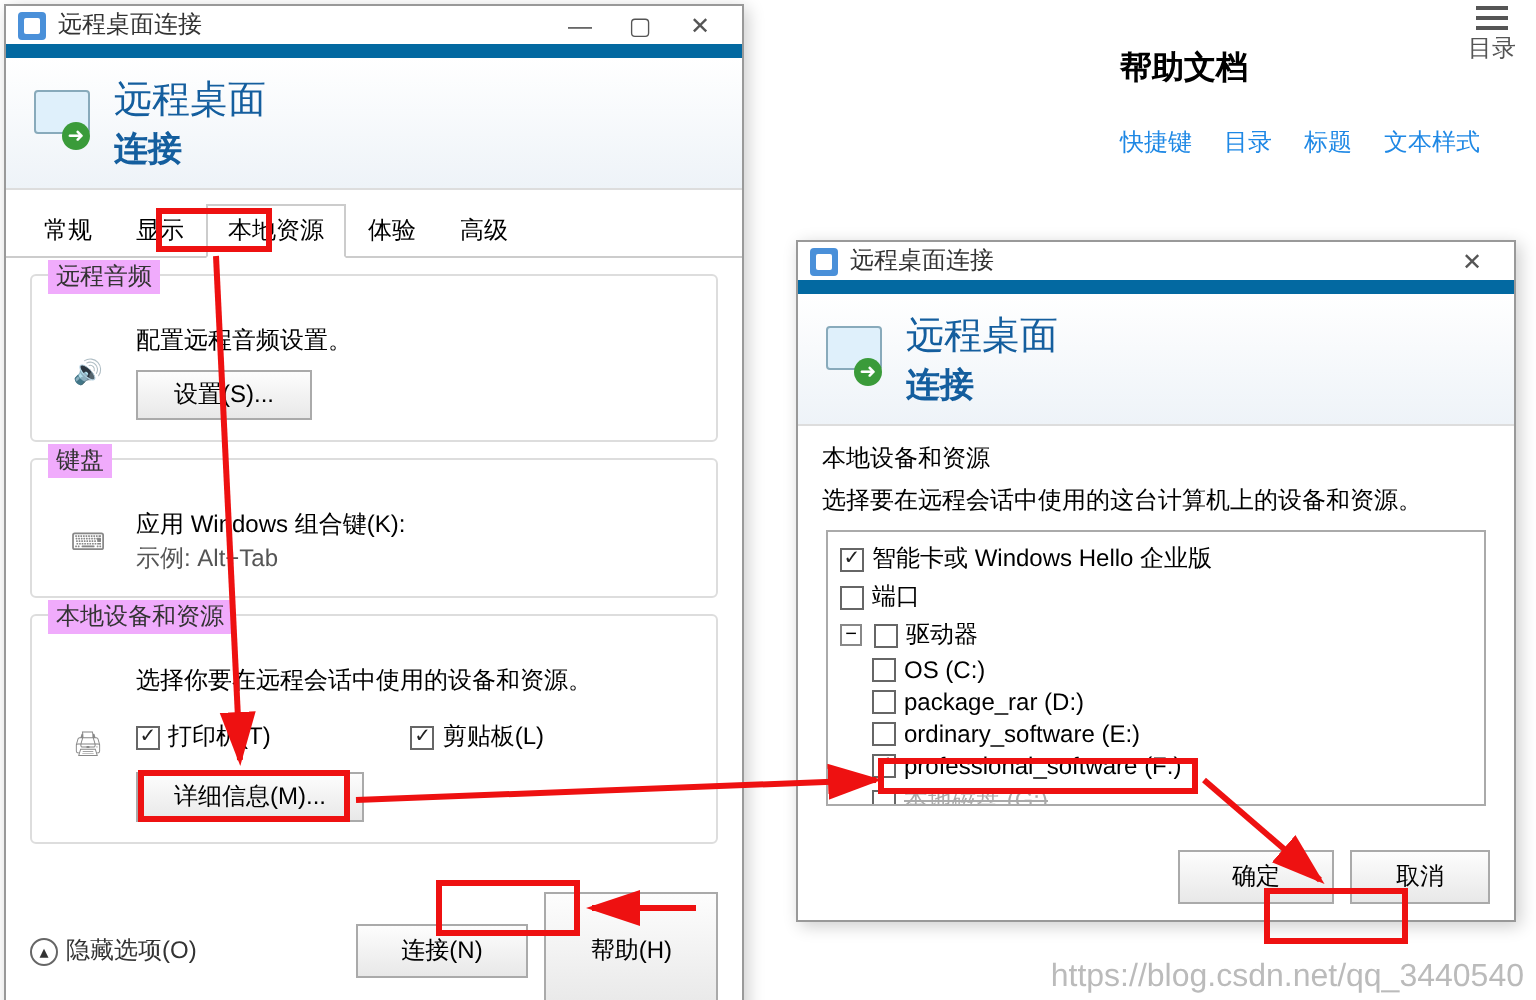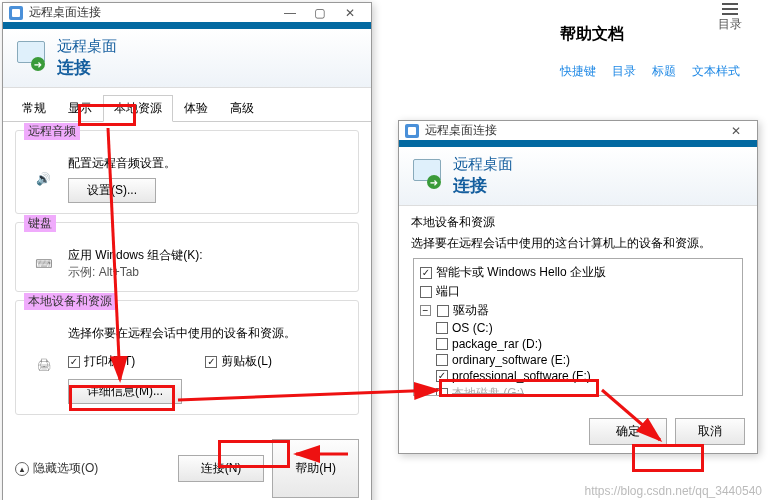--- a/index.html
+++ b/index.html
@@ -1,34 +1,34 @@
 <!DOCTYPE html>
 <html><head>
 <meta charset="utf-8">
 <style>
 *{box-sizing:border-box;margin:0;padding:0;font-family:"Microsoft YaHei","Segoe UI",sans-serif;font-size:12px}
 body{background:#fff;width:768px;height:500px;position:relative;overflow:hidden}
-.right-doc{position:absolute;left:560px;top:0;right:16px}
+.right-doc{position:absolute;left:560px;top:0;right:0}
 .right-doc h2{font-size:16px;padding:24px 0 12px 0;font-weight:700}
 .doc-tabs{display:flex;gap:16px;color:#1e88e5;padding:6px 0}
 .doc-tabs span{cursor:pointer}
 .doc-tabs2{display:flex;gap:16px;color:#1e88e5;padding:2px 0;opacity:.3}
 .menu-ic{position:absolute;right:10px;top:2px;text-align:center;font-size:11px;color:#555}
 .menu-ic svg{display:block;margin:0 auto}
 .win{position:absolute;background:#fff;border:1px solid #999;box-shadow:2px 2px 8px rgba(0,0,0,.2)}
 .titlebar{display:flex;align-items:center;height:26px;padding:0 6px;color:#333;border-bottom:7px solid #0369a1}
 .titlebar .ticon{width:14px;height:14px;margin-right:6px;background:#4a90d9;border-radius:2px;position:relative}
 .titlebar .ticon::after{content:"";position:absolute;inset:3px;background:#fff;border-radius:1px}
 .titlebar .ttl{flex:1}
 .titlebar .wbtn{width:30px;text-align:center;color:#555;cursor:pointer}
 .banner{display:flex;align-items:center;padding:8px 10px;background:linear-gradient(#fff,#eef3f8);border-bottom:1px solid #ddd}
 .banner-ic{width:38px;height:34px;position:relative;margin-right:6px}
 .banner-ic .mon{position:absolute;left:4px;top:0;width:28px;height:22px;background:#dff0fb;border:1px solid #8ab;border-radius:2px}
 .banner-ic .arr{position:absolute;left:18px;top:16px;width:14px;height:14px;background:#3a9b3a;border-radius:50%;display:flex;align-items:center;justify-content:center;color:#fff;font-size:10px}
-.banner-txt .l1{color:#145e9e;font-size:15px}
+.banner-txt .l1{color:#145e9e;font-size:19px}
 .banner-txt .l2{color:#145e9e;font-size:17px;font-weight:700}
 .tabs{display:flex;padding:6px 8px 0 8px;border-bottom:1px solid #ccc}
 .tab{padding:4px 10px;border:1px solid transparent;cursor:pointer;position:relative;top:1px}
 .tab.sel{border:1px solid #ccc;border-bottom:1px solid #fff;background:#fff}
 .body{padding:8px 12px}
 .grp{border:1px solid #ddd;border-radius:3px;padding:24px 10px 10px 10px;margin-bottom:8px;position:relative}
 .grp>.gl{position:absolute;top:-8px;left:8px;background:#f0abfc;padding:0 4px;color:#333}
 .row{display:flex;align-items:center}
 .ic{width:36px;height:30px;display:flex;align-items:center;justify-content:center;color:#888;margin-right:6px}
 .btn{display:inline-block;padding:3px 18px;border:1px solid #aaa;background:linear-gradient(#fdfdfd,#e8e8e8);cursor:pointer;text-align:center}
@@ -38,21 +38,21 @@
 .ck{width:12px;height:12px;border:1px solid #666;display:inline-flex;align-items:center;justify-content:center;font-size:10px;background:#fff}
 .ck.on::after{content:"✓";color:#222;line-height:1}
 .tree-ctl{width:11px;height:11px;border:1px solid #888;display:inline-flex;align-items:center;justify-content:center;font-size:10px;margin-right:2px}
 .footer{display:flex;justify-content:flex-end;gap:8px;padding:8px 12px;align-items:center}
 .footer .left{flex:1;display:flex;align-items:center;gap:4px;color:#333}
 .circ{width:14px;height:14px;border:1px solid #666;border-radius:50%;display:inline-flex;align-items:center;justify-content:center;font-size:9px}
 .treebox{border:1px solid #aaa;height:138px;overflow:hidden;padding:4px 6px;margin:6px 2px}
 .ind1{padding-left:16px}
 .redbox{position:absolute;border:3px solid #e11;pointer-events:none}
 .redarrow{position:absolute;pointer-events:none}
-.watermark{position:absolute;right:6px;bottom:2px;color:#bbb;font-size:12px}
+.watermark{position:absolute;right:6px;bottom:2px;color:#bbb;font-size:16px}
 </style>
 </head>
 <body>
 
 <div class="right-doc">
   <div class="menu-ic">
     <svg width="16" height="14">
         <rect x="0" y="1" width="16" height="2" fill="#555"></rect>
         <rect x="0" y="6" width="16" height="2" fill="#555"></rect>
         <rect x="0" y="11" width="16" height="2" fill="#555"></rect>

